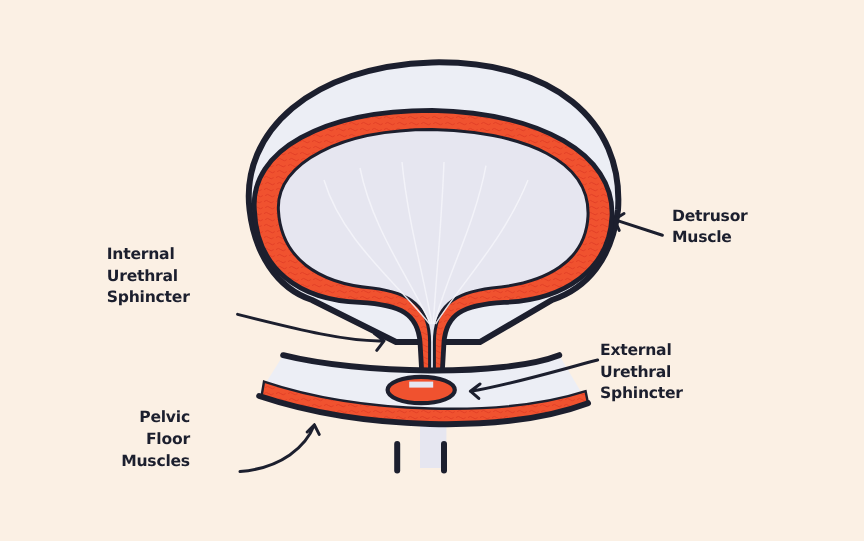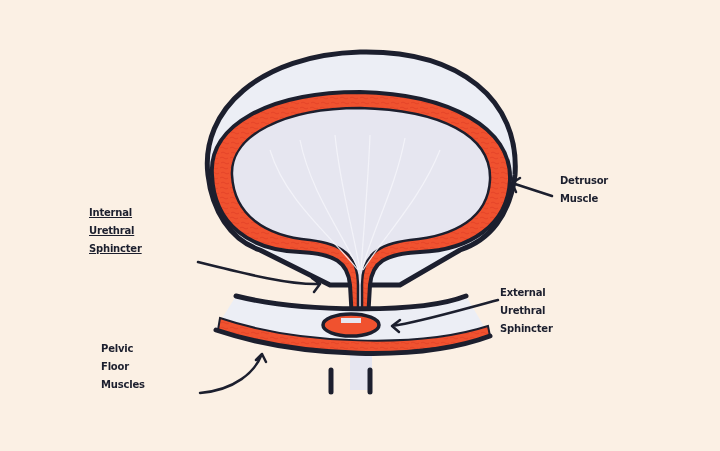--- a/index.html
+++ b/index.html
@@ -6,21 +6,21 @@
     body {
       width: 720px; height: 451px; overflow: hidden;
       background: #fbf0e4;
       position: relative;
       font-family: "DejaVu Sans", "Liberation Sans", sans-serif;
     }
     .canvas { position: absolute; left: 0; top: 0; width: 720px; height: 451px; }
     .label {
       position: absolute;
       font-weight: bold;
-      font-size: 10px;
+      font-size: 13px;
       line-height: 18px;
       color: #1c1f2e;
       white-space: pre-line;
       letter-spacing: -0.2px;
     }
   </style>
 </head>
 <body>
 
 <svg class="canvas" viewBox="0 0 720 451" xmlns="http://www.w3.org/2000/svg">
@@ -71,21 +71,21 @@
   <g stroke="#1c1f2e" stroke-width="2.5" fill="none" stroke-linecap="round">
     <path d="M552 196 L512 183 M512 183 L520 178 M512 183 L516 192"></path>
     <path d="M198 262 C250 275 290 285 320 284 M320 284 L312 278 M320 284 L314 292"></path>
     <path d="M498 300 C460 310 420 322 392 326 M392 326 L400 320 M392 326 L399 332"></path>
     <path d="M200 393 C235 390 255 372 262 354 M262 354 L256 360 M262 354 L266 362"></path>
   </g>
 </svg>
 
 <div class="label" style="left:560px;top:172px;">Detrusor
 Muscle</div>
-<div class="label" style="left:89px;top:204px;text-decoration:underline;">Internal
+<div class="label" style="left:89px;top:204px;">Internal
 Urethral
 Sphincter</div>
 <div class="label" style="left:500px;top:284px;">External
 Urethral
 Sphincter</div>
-<div class="label" style="left:101px;top:340px;">Pelvic
+<div class="label" style="left:101px;top:340px;text-align:right;">Pelvic
 Floor
 Muscles</div>
 
 </body></html>

